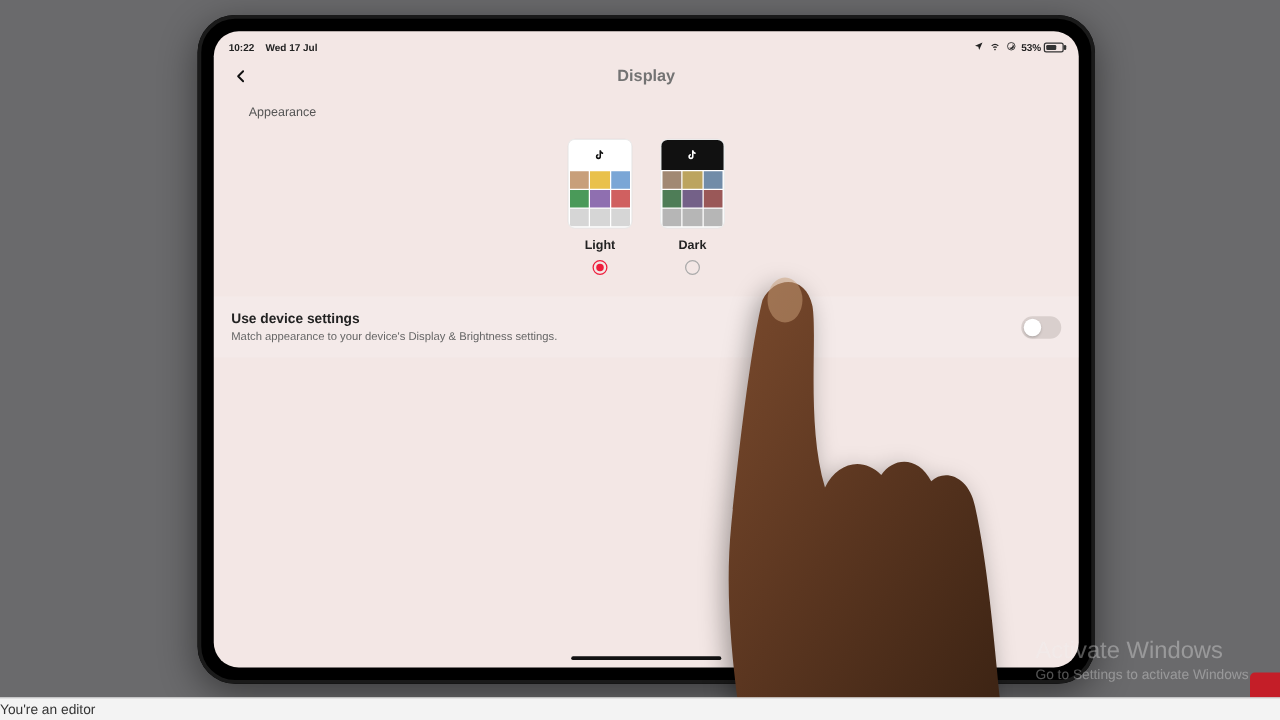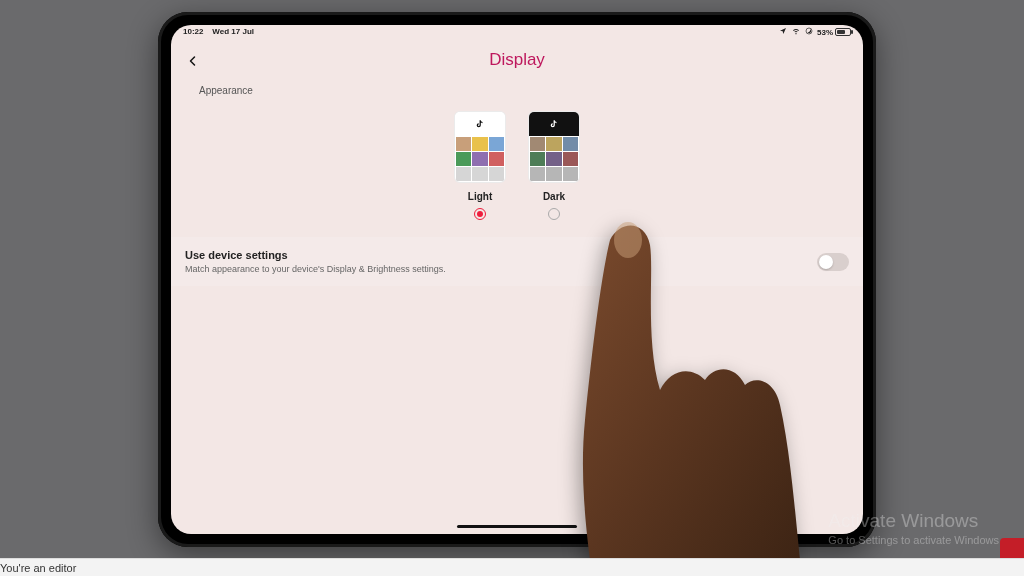--- a/index.html
+++ b/index.html
@@ -21,21 +21,21 @@
     background: #f3e7e5;
     border-radius: 20px;
     overflow: hidden;
     position: relative;
   }
 
   
   .statusbar {
     position: absolute; top: 0; left: 0; right: 0;
     height: 18px;
-    display: flex; align-items: flex-start; justify-content: space-between;
+    display: flex; align-items: flex-end; justify-content: space-between;
     padding: 2px 12px 0 12px;
     font-size: 8px; color: #222; font-weight: 600;
   }
   .status-right { display: flex; align-items: center; gap: 4px; font-size: 8px; }
   .status-right .wifi, .status-right .loc { font-size: 9px; }
   .battery {
     display: inline-flex; align-items: center; gap: 2px;
   }
   .battery-body {
     width: 16px; height: 8px; border: 1px solid #333; border-radius: 2px; position: relative;
@@ -49,21 +49,21 @@
     height: 34px;
     display: flex; align-items: center; justify-content: center;
   }
   .back-btn {
     position: absolute; left: 10px; top: 6px;
     width: 24px; height: 24px;
     display:flex; align-items:center; justify-content:center;
     cursor: pointer;
   }
   .back-btn svg { width: 12px; height: 14px; }
-  .title { font-size: 17px; font-weight: 400; color: #be185d; }
+  .title { font-size: 13px; font-weight: 700; color: #737373; }
 
   .section-label {
     position:absolute; left: 14px; top: 60px;
     font-size: 10px; color: #555; margin-left: 14px;
   }
 
   
   .theme-row {
     position:absolute; top: 86px; left:0; right:0;
     display:flex; justify-content:center; gap: 22px;

